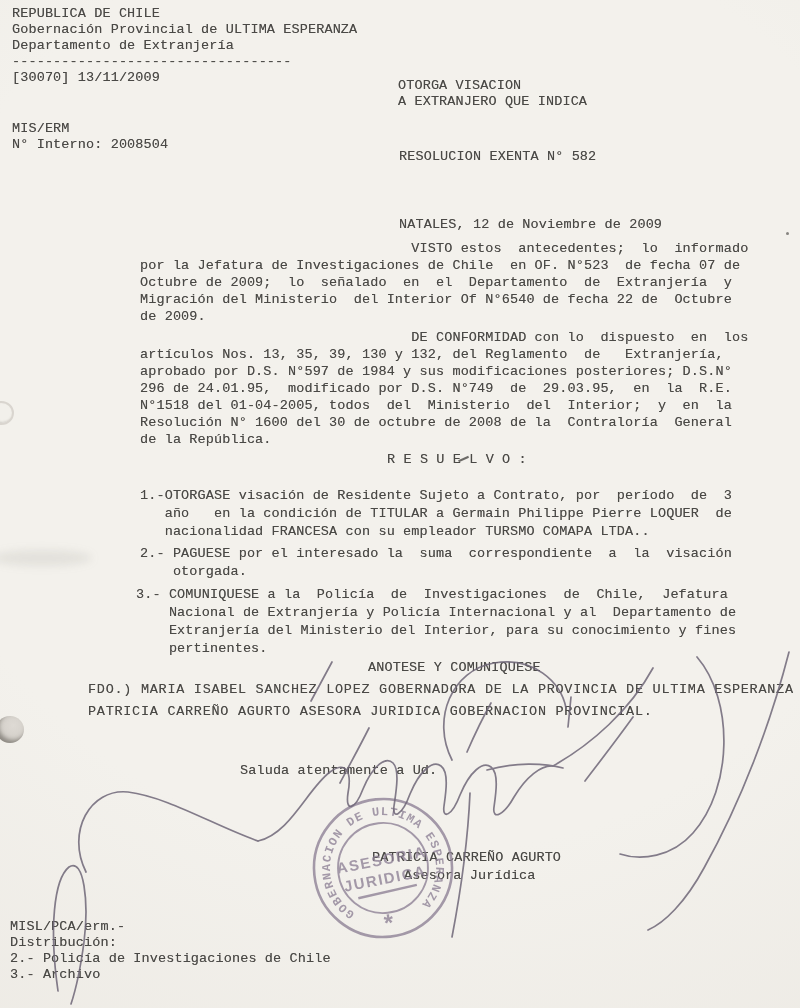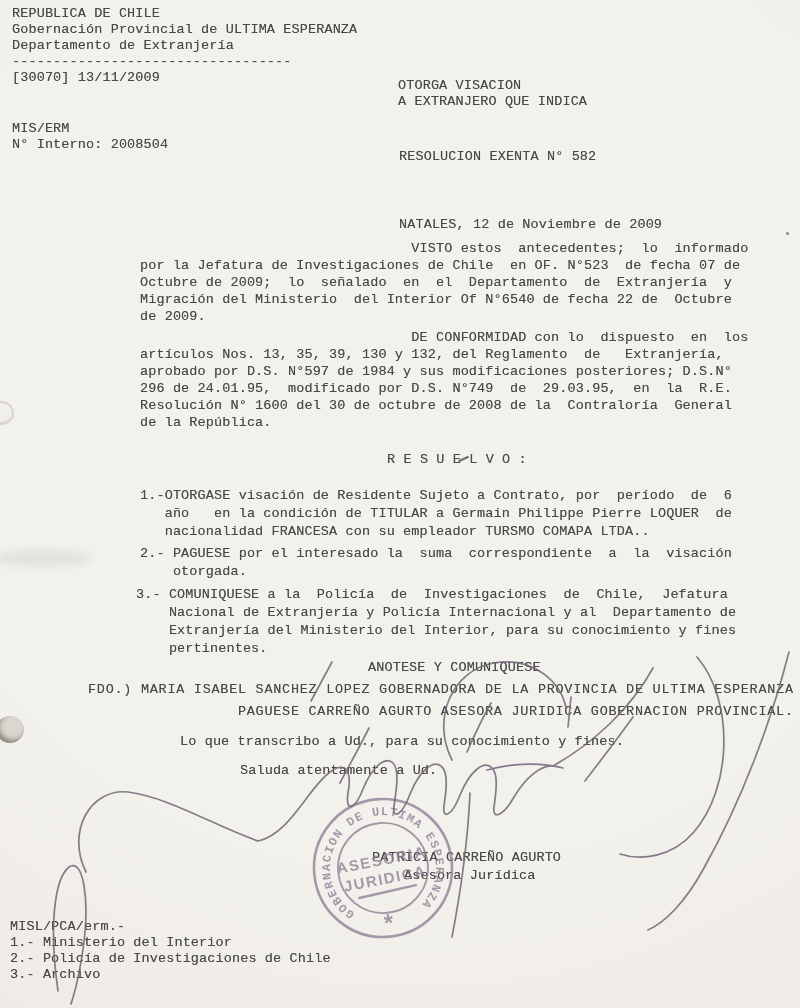--- a/index.html
+++ b/index.html
@@ -95,73 +95,71 @@
     <div class="line lh17">Octubre de 2009;  lo  señalado  en  el  Departamento  de  Extranjería  y</div>
     <div class="line lh17">Migración del Ministerio  del Interior Of N°6540 de fecha 22 de  Octubre</div>
     <div class="line lh17">de 2009.</div>
   </div>
 
   <div class="block" style="left:140px; top:329px;">
     <div class="line lh17">                                 DE CONFORMIDAD con lo  dispuesto  en  los</div>
     <div class="line lh17">artículos Nos. 13, 35, 39, 130 y 132, del Reglamento  de   Extranjería,</div>
     <div class="line lh17">aprobado por D.S. N°597 de 1984 y sus modificaciones posteriores; D.S.N°</div>
     <div class="line lh17">296 de 24.01.95,  modificado por D.S. N°749  de  29.03.95,  en  la  R.E.</div>
+    <div class="line lh17">N°1518 del 01-04-2005, todos  del  Ministerio  del  Interior;  y  en  la</div>
     <div class="line lh17">Resolución N° 1600 del 30 de octubre de 2008 de la  Contraloría  General</div>
     <div class="line lh17">de la República.</div>
   </div>
 
   <div class="block" style="left:363px; top:451px;margin-left:24px;">
     <div class="line lh17">R E S U E L V O :</div>
   </div>
   <div class="overstrike"></div>
 
   <div class="block" style="left:140px; top:487px;">
-    <div class="line lh18">1.-OTORGASE visación de Residente Sujeto a Contrato, por  período  de  6</div>
+    <div class="line lh18">1.-OTORGASE visación de Residente Sujeto a Contrato, por  período  de  3</div>
     <div class="line lh18">   año   en la condición de TITULAR a Germain Philippe Pierre LOQUER  de</div>
     <div class="line lh18">   nacionalidad FRANCESA con su empleador TURSMO COMAPA LTDA..</div>
   </div>
 
   <div class="block" style="left:140px; top:545px;">
     <div class="line lh18">2.- PAGUESE por el interesado la  suma  correspondiente  a  la  visación</div>
     <div class="line lh18">    otorgada.</div>
   </div>
 
   <div class="block" style="left:136px; top:586px;">
     <div class="line lh18">3.- COMUNIQUESE a la  Policía  de  Investigaciones  de  Chile,  Jefatura</div>
     <div class="line lh18">    Nacional de Extranjería y Policía Internacional y al  Departamento de</div>
     <div class="line lh18">    Extranjería del Ministerio del Interior, para su conocimiento y fines</div>
     <div class="line lh18">    pertinentes.</div>
   </div>
 
   <div class="block" style="left:368px; top:659px;">
     <div class="line lh17">ANOTESE Y COMUNIQUESE</div>
   </div>
 
-  <div class="block" style="left:88px; top:679px;text-align:right;">
+  <div class="block" style="left:88px; top:679px;">
     <div class="line lh22">FDO.) MARIA ISABEL SANCHEZ LOPEZ GOBERNADORA DE LA PROVINCIA DE ULTIMA ESPERANZA</div>
-    <div class="line lh22">PAGUESE CARREÑO AGURTO ASESORA JURIDICA GOBERNACION PROVINCIAL.</div>
+    <div class="line lh22">PATRICIA CARREÑO AGURTO ASESORA JURIDICA GOBERNACION PROVINCIAL.</div>
   </div>
 
-  <div class="block" style="left:180px; top:733px;">
-    <div class="line lh17">Lo que transcribo a Ud., para su conocimiento y fines.</div>
-  </div>
   <div class="block" style="left:240px; top:762px;">
     <div class="line lh17">Saluda atentamente a Ud.</div>
   </div>
 
   <div class="block" style="left:372px; top:849px;">
     <div class="line lh17">PATRICIA CARREÑO AGURTO</div>
   </div>
   <div class="block" style="left:404px; top:867px;text-align:center;">
     <div class="line lh17">Asesora Jurídica</div>
   </div>
 
   <div class="block" style="left:10px; top:919px;">
     <div class="line lh16">MISL/PCA/erm.-</div>
-    <div class="line lh16">1.- Ministerio del Interior</div>
+    <div class="line lh16">Distribución:</div>
     <div class="line lh16">2.- Policía de Investigaciones de Chile</div>
     <div class="line lh16">3.- Archivo</div>
   </div>
 
   <svg class="overlay" width="800" height="1008" viewBox="0 0 800 1008">
 
     <g transform="translate(383,868) rotate(-6)" opacity="0.78" stroke="#8d8095" fill="#8d8095">
       <circle r="69" fill="none" stroke-width="2.6"></circle>
       <circle r="45" fill="none" stroke-width="1.8"></circle>
       <path id="ringArc" d="M -32.6 41.8 A 53 53 0 1 1 32.6 41.8" fill="none" stroke="none"></path>

